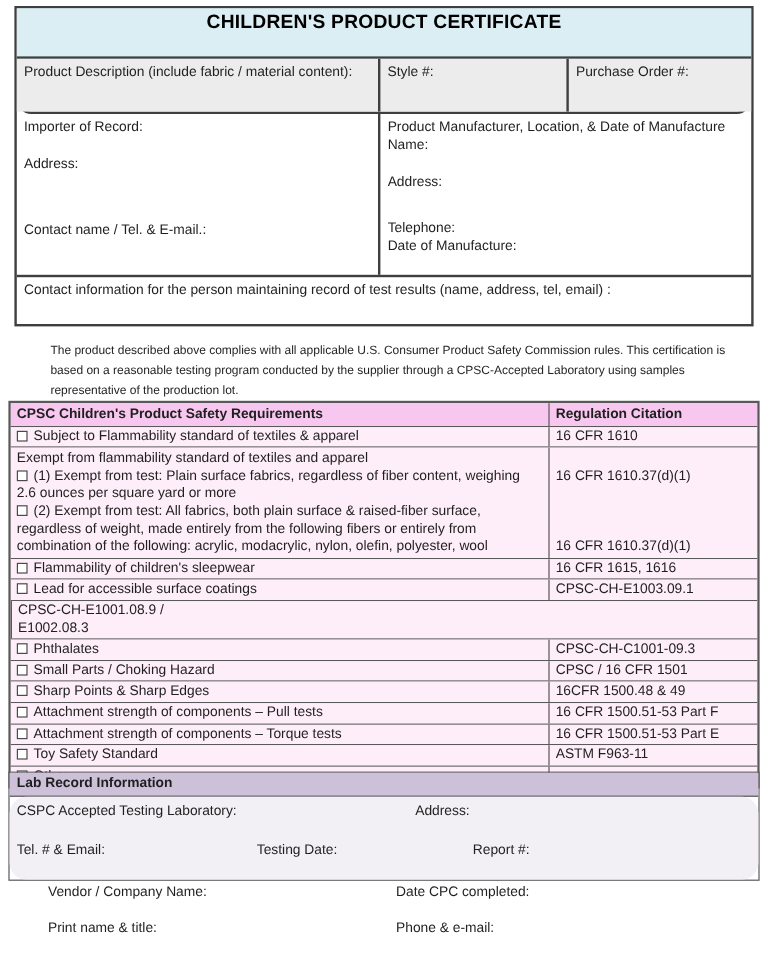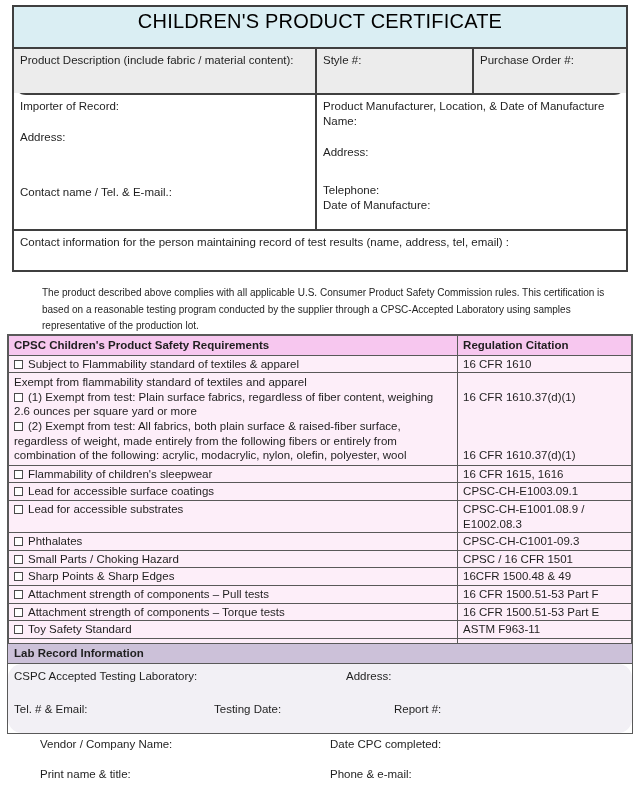--- a/index.html
+++ b/index.html
@@ -22,22 +22,22 @@
     background: #ffffff;
   }
   .banner {
     height: 42px;
     background: #daeef3;
     text-align: center;
     padding-top: 3px;
     border-bottom: 2px solid #3f3f3f;
   }
   .banner h1 {
-    font-size: 20px;
-    font-weight: normal;
+    font-size: 16px;
+    font-weight: bold;
     letter-spacing: 0.2px;
     color: #000;
   }
   .row { display: flex; border-bottom: 2px solid #3f3f3f; }
   .row:last-child { border-bottom: none; }
   .cell { padding: 4px 6px; line-height: 15px; }
   .cell + .cell { border-left: 2px solid #3f3f3f; }
   .r2 { height: 46px; border-radius: 12px; }
   .r2 .cell { background: #ececec; }
   .c-desc  { width: 303px; }
@@ -195,21 +195,20 @@
 
   <div class="s-row">
     <div class="s-req"><span class="checkbox"></span><span>Flammability of children's sleepwear</span></div>
     <div class="s-cit">16 CFR 1615, 1616</div>
   </div>
   <div class="s-row">
     <div class="s-req"><span class="checkbox"></span><span>Lead for accessible surface coatings</span></div>
     <div class="s-cit">CPSC-CH-E1003.09.1</div>
   </div>
   <div class="s-row">
-    <div class="s-req"><span class="checkbox"></span><span>Lead for accessible substrates</span></div>
     <div class="s-cit">CPSC-CH-E1001.08.9 / E1002.08.3</div>
   </div>
   <div class="s-row">
     <div class="s-req"><span class="checkbox"></span><span>Phthalates</span></div>
     <div class="s-cit">CPSC-CH-C1001-09.3</div>
   </div>
   <div class="s-row">
     <div class="s-req"><span class="checkbox"></span><span>Small Parts / Choking Hazard</span></div>
     <div class="s-cit">CPSC / 16 CFR 1501</div>
   </div>

